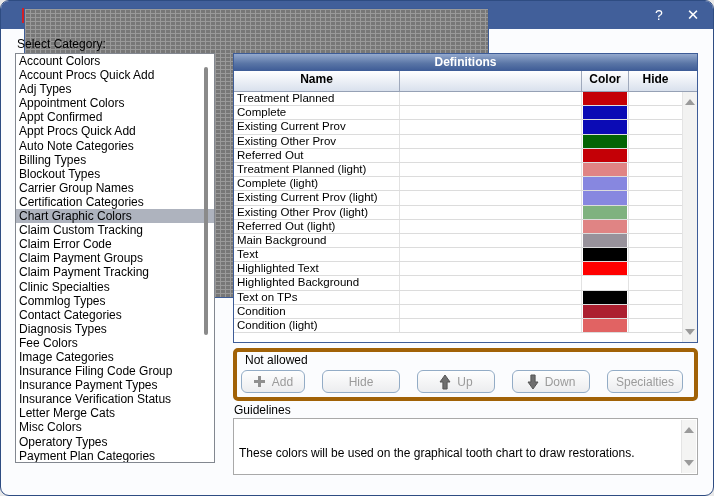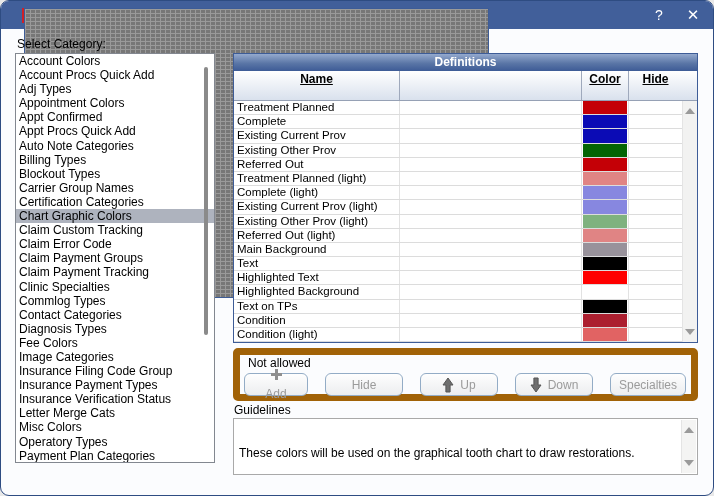--- a/index.html
+++ b/index.html
@@ -21,49 +21,49 @@
   .listbox{position:absolute;left:14px;top:52px;width:200px;height:410px;border:1px solid #828790;
     background:#fff;overflow:hidden;box-sizing:border-box;}
   .lb-item{height:14.1px;line-height:14.2px;padding-left:3px;white-space:nowrap;overflow:hidden;font-size:12px;}
   .lb-item.selected{background:#AEB3BE;}
   .lb-thumb{position:absolute;right:6px;top:14px;width:4px;height:268px;background:#8a8a8a;border-radius:2px;}
   
   .grid{position:absolute;left:232px;top:52px;width:465px;height:290px;border:1px solid #3D5C97;
     background:#fff;box-sizing:border-box;display:flex;flex-direction:column;}
   .grid-title{height:17px;line-height:17px;text-align:center;font-weight:bold;color:#fff;font-size:12px;
     background:linear-gradient(#94A9CE,#5A76A6 55%,#3D5B96);}
-  .grid-header{height:30px;display:flex;font-weight:bold;font-size:12px;
-    background:linear-gradient(#FFFFFF,#D9E1ED);border-bottom:1px solid #96A1B5;box-sizing:border-box;text-decoration:underline;}
+  .grid-header{height:21px;display:flex;font-weight:bold;font-size:12px;
+    background:linear-gradient(#FFFFFF,#D9E1ED);border-bottom:1px solid #96A1B5;box-sizing:border-box;}
   .h-name{width:166px;text-align:center;line-height:16px;border-right:1px solid #9FA9BC;box-sizing:border-box;}
   .h-val{flex:1;border-right:1px solid #9FA9BC;box-sizing:border-box;}
   .h-color{width:47px;text-align:center;line-height:16px;border-right:1px solid #9FA9BC;box-sizing:border-box;}
   .h-hide{width:53px;text-align:center;line-height:16px;}
   .h-sb{width:15px;}
   .grid-body{flex:1;display:flex;overflow:hidden;justify-content:center;}
   .rows-col{flex:1;overflow:hidden;}
   .grow{display:flex;height:14.2px;border-bottom:1px solid #DCDCDC;box-sizing:border-box;}
   .c-name{width:166px;padding-left:3px;border-right:1px solid #E2E2E2;box-sizing:border-box;
     line-height:13.5px;white-space:nowrap;overflow:hidden;font-size:11.5px;}
   .c-val{flex:1;border-right:1px solid #E2E2E2;box-sizing:border-box;}
   .c-color{width:47px;border-right:1px solid #E2E2E2;box-sizing:border-box;padding:0 1px;}
   .c-color .swatch{height:100%;}
   .c-hide{width:53px;}
   .vscroll{width:15px;background:#F2F2F1;position:relative;border-left:1px solid #E4E4E4;box-sizing:border-box;}
   .tri-up{position:absolute;top:7px;left:2px;width:0;height:0;
     border-left:5px solid transparent;border-right:5px solid transparent;border-bottom:6px solid #9A9A9A;}
   .tri-down{position:absolute;bottom:7px;left:2px;width:0;height:0;
     border-left:5px solid transparent;border-right:5px solid transparent;border-top:6px solid #9A9A9A;}
   
-  .group{position:absolute;left:232px;top:347px;width:465px;height:53px;border:7px solid #a16207;
+  .group{position:absolute;left:232px;top:347px;width:465px;height:53px;border:4px solid #a16207;
     border-radius:5px;box-sizing:border-box;background:#FBFCFE;}
   .group-label{position:absolute;left:8px;top:1px;font-size:12px;}
   .btn-row{position:absolute;left:4px;top:18px;display:flex;gap:17px;}
   .btn{height:23px;border:1px solid #93ACC6;border-radius:6px;background:linear-gradient(#FEFEFE,#ECEDEF);
     color:#9B9B9B;display:flex;align-items:center;justify-content:center;gap:6px;font-size:12px;box-sizing:border-box;}
-  .btn:nth-child(1){width:64px;flex-direction:column;}
+  .btn:nth-child(1){width:64px;}
   .btn:nth-child(2){width:78px;}
   .btn:nth-child(3){width:78px;}
   .btn:nth-child(4){width:78px;}
   .btn:nth-child(5){width:76px;}
   .btn .bicon{display:flex;align-items:center;}
   
   .guide-label{position:absolute;left:233px;top:402px;}
   .guide-box{position:absolute;left:232px;top:417px;width:465px;height:57px;border:1px solid #A9A9A9;
     background:#fff;box-sizing:border-box;}
   .guide-text{padding:3px 22px 3px 5px;line-height:14px;font-size:12px;margin-top:24px;}

